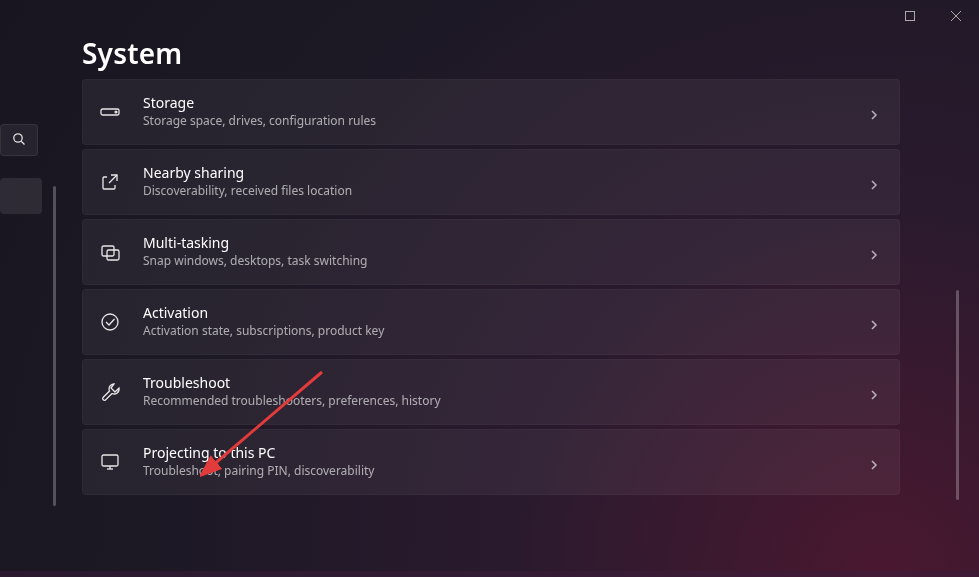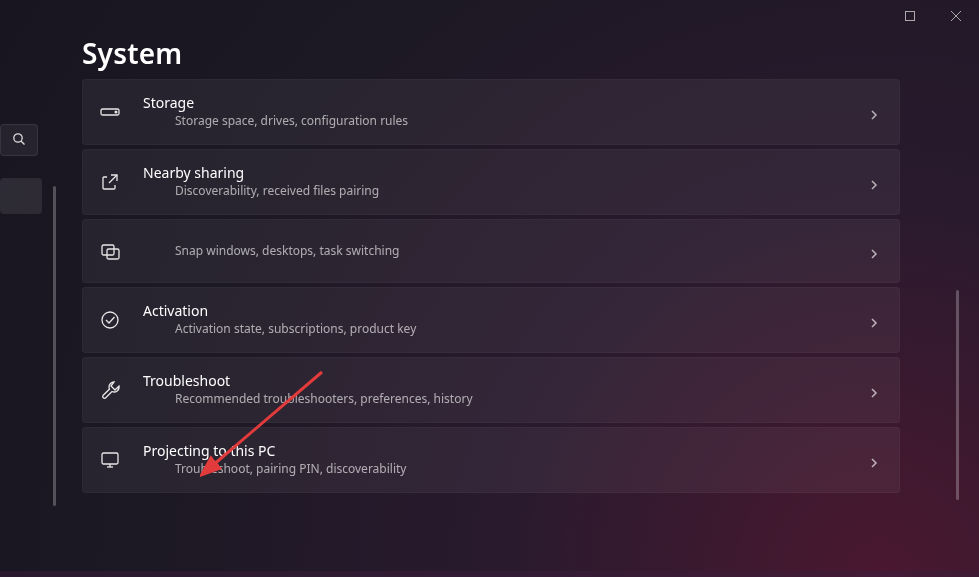--- a/index.html
+++ b/index.html
@@ -93,21 +93,20 @@
     font-size: 14px;
     font-weight: 400;
     color: #fff;
     line-height: 1.3;
   }
   .row-subtitle {
     font-size: 12px;
     color: rgba(255,255,255,0.62);
     line-height: 1.4;
     margin-top: 1px;
-    margin-left: 32px;
   }
   .row-chevron {
     width: 14px; height: 14px;
     flex: 0 0 14px;
   }
   .row-chevron svg { stroke: rgba(255,255,255,0.65); fill:none; stroke-width:1.5; }
   
   .scroll-track {
     position: absolute;
     right: 20px; top: 290px;
@@ -187,37 +186,38 @@
     <div class="setting-row">
       <span class="row-icon">
         <svg viewBox="0 0 22 22">
             <path d="M12 4 L18 4 L18 10"></path>
             <path d="M18 4 L10 12"></path>
             <path d="M8 6 H5 A1 1 0 0 0 4 7 V17 A1 1 0 0 0 5 18 H15 A1 1 0 0 0 16 17 V14"></path>
           </svg>
       </span>
       <div class="row-text">
         <div class="row-title">Nearby sharing</div>
-        <div class="row-subtitle">Discoverability, received files pairing</div>
+        <div class="row-subtitle">Discoverability, received files location</div>
       </div>
       <span class="row-chevron">
         <svg viewBox="0 0 14 14">
             <path d="M5 3 L9 7 L5 11"></path>
           </svg>
       </span>
     </div>
 
     <div class="setting-row">
       <span class="row-icon">
         <svg viewBox="0 0 22 22">
             <rect x="3" y="5" width="12" height="10" rx="1.5"></rect>
             <rect x="8" y="9" width="12" height="10" rx="1.5"></rect>
           </svg>
       </span>
       <div class="row-text">
+        <div class="row-title">Multi-tasking</div>
         <div class="row-subtitle">Snap windows, desktops, task switching</div>
       </div>
       <span class="row-chevron">
         <svg viewBox="0 0 14 14">
             <path d="M5 3 L9 7 L5 11"></path>
           </svg>
       </span>
     </div>
 
     <div class="setting-row">

